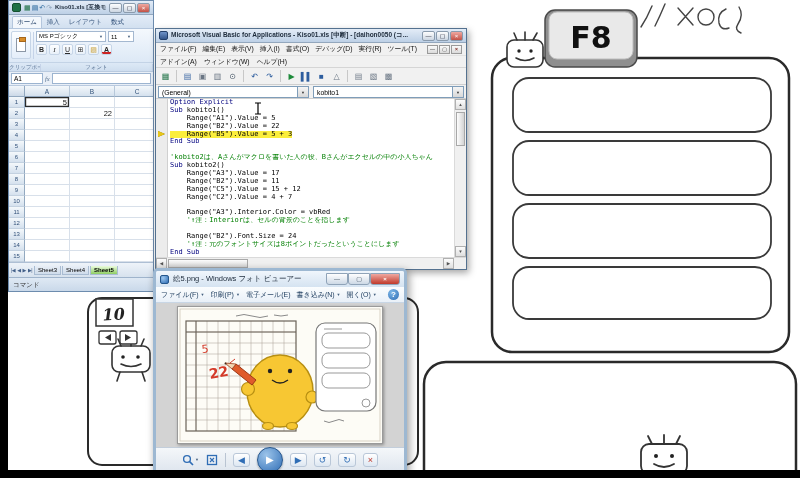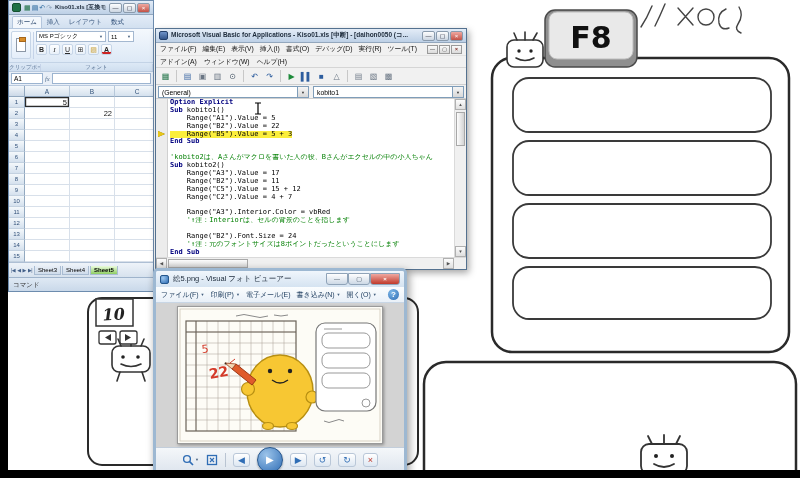--- a/index.html
+++ b/index.html
@@ -78,21 +78,21 @@
   #vba-combos{height:14px;background:#f1f1f1;display:flex;gap:4px;padding:1px 2px;border-bottom:1px solid #cfcfcf;}
   .combo{flex:1;height:12px;background:#fff;border:1px solid #7f9db9;display:flex;align-items:center;font-size:6.8px;padding-left:3px;position:relative;overflow:hidden;}
   .combo .arrowbtn{position:absolute;right:0;top:0;width:11px;height:100%;background:linear-gradient(#f5f5f5,#d8d8d8);border-left:1px solid #7f9db9;font-size:4px;display:flex;align-items:center;justify-content:center;color:#333;}
   #vba-codewrap{position:relative;height:158px;background:#fff;display:flex;}
   #vba-margin{width:12px;flex:none;background:#ececec;border-right:1px solid #d0d0d0;position:relative;}
   #exec-arrow{position:absolute;left:2px;top:32px;width:0;height:0;border-top:3.5px solid transparent;border-bottom:3.5px solid transparent;border-left:7px solid #e8c618;filter:drop-shadow(0 0 0.5px #6d5c00);}
   #vba-code{flex:1;font-family:"DejaVu Sans Mono",monospace;font-size:7px;white-space:pre;overflow:hidden;padding-left:2px;color:#000;}
   .cl{height:7.9px;line-height:7.9px;overflow:hidden;}
   .linetext{display:inline-block;}
   .cl.hl .linetext{background:#fbee3c;}
-  .cl .kw{color:#00007f;font-weight:bold;}
+  .cl .kw{color:#00007f;}
   .cl .cm{color:#007f00;}
   #vba-vscroll{width:12px;flex:none;background:#f0f0f0;border-left:1px solid #dadada;display:flex;flex-direction:column;justify-content:space-between;align-items:center;}
   .sb{width:11px;height:11px;background:linear-gradient(#fcfcfc,#dfdfdf);border:1px solid #b0b0b0;font-size:4.5px;display:flex;align-items:center;justify-content:center;color:#555;flex:none;}
   #vthumb{width:9px;height:34px;background:linear-gradient(90deg,#fdfdfd,#d4d4d4);border:1px solid #a8a8a8;margin-top:2px;margin-bottom:auto;}
   #vba-hscrollrow{height:11px;background:#f0f0f0;border-top:1px solid #dadada;display:flex;align-items:center;}
   #htrack{flex:1;position:relative;height:11px;}
   #hthumb{position:absolute;left:1px;top:1px;width:80px;height:9px;background:linear-gradient(#fdfdfd,#d4d4d4);border:1px solid #a8a8a8;}
   #hcorner{width:12px;height:11px;background:#f0f0f0;}
 
   
@@ -443,21 +443,21 @@
           <div id="hthumb" data-name="scrollbar-thumb"></div>
         </div>
       <span class="sb" data-name="scroll-right-icon">▶</span>
       <span id="hcorner" data-name="scrollbar-corner"></span>
     </div>
   </div>
 
   <div id="pv-win" class="win" data-name="photo-viewer-window">
     <div id="pv-title" data-name="photo-viewer-titlebar">
       <span class="appico pv" data-name="photo-viewer-app-icon"></span>
-      <span class="ttext" data-name="photo-viewer-title">絵5.png - Visual フォト ビューアー</span>
+      <span class="ttext" data-name="photo-viewer-title">絵5.png - Windows フォト ビューアー</span>
       <span id="pv-controls" data-name="photo-viewer-window-controls">
           <span class="pvbtn" data-name="photo-viewer-minimize-button">—</span>
           <span class="pvbtn" data-name="photo-viewer-maximize-button">▢</span>
           <span class="pvbtn close" data-name="photo-viewer-close-button">×</span>
         </span>
     </div>
     <div id="pv-menu" data-name="photo-viewer-menubar">
       <span id="pv-menu-items">
           <span class="pv-menu-item" data-name="pv-menu-ファイル(F)">
             <span data-name="pv-menu-label">ファイル(F)</span>

